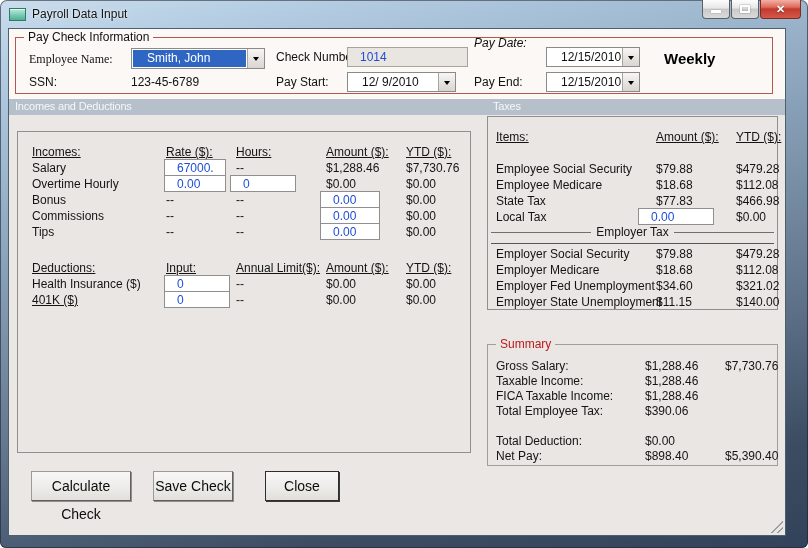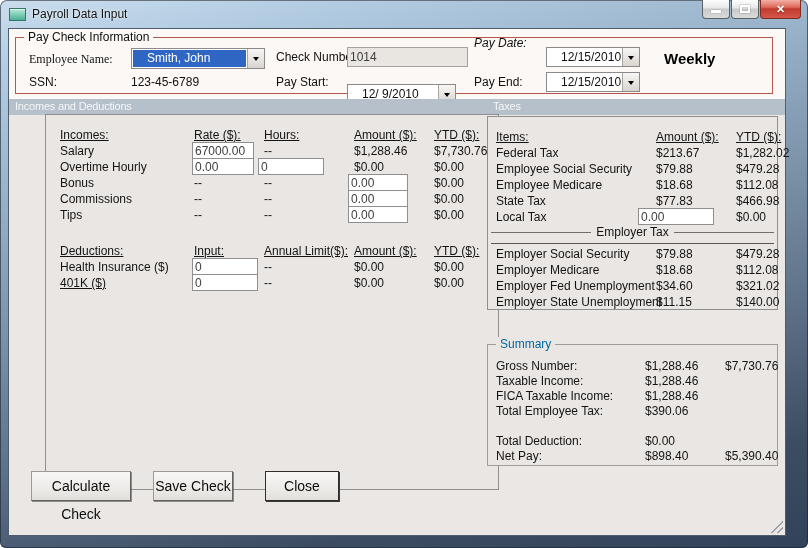--- a/index.html
+++ b/index.html
@@ -47,41 +47,41 @@
     position:absolute; left:6px; top:8px; width:758px; height:57px;
     border:1px solid #b4584e; background:#fcf8f5;
   }
   .gb-red-legend{ position:absolute; left:8px; top:-8px; background:#fcf8f5; padding:0 4px; font-size:12px; color:#111; }
 
   .lbl{ position:absolute; font-size:12px; color:#111; white-space:nowrap; }
   .val-text{ position:absolute; font-size:12px; color:#111; white-space:nowrap; }
 
   .tbox{
     position:absolute; height:17px; border:1px solid #8f8f8f; background:#fff;
-    font:12px "Liberation Sans", sans-serif; padding:0 2px; color:#404040;
+    font:12px "Liberation Sans", sans-serif; padding:0 12px; color:#1d4ed8;
   }
   .tbox.readonly{ background:#e9e5e1; border-color:#a6a29c; height:20px; }
 
   .combo{ position:absolute; height:21px; border:1px solid #8a8a8a; background:#fff; display:flex; }
   .combo .val{ flex:1; font-size:12px; line-height:18px; padding-left:14px; white-space:nowrap; overflow:hidden; color:#111; }
   .combo.sel .val{ background:#2f66c4; color:#fff; margin:1px; line-height:16px; }
   .combo .dd{
     width:17px; background:linear-gradient(#f7f6f4,#d9d5d0); border-left:1px solid #a9a49d;
     display:flex; align-items:center; justify-content:center;
   }
   .combo .dd i{ width:0; height:0; border:3.5px solid transparent; border-top:4.5px solid #000; margin-top:4px; }
   .combo.h20{ height:20px; }
 
   .freq{ position:absolute; font-size:15px; font-weight:bold; color:#000; }
 
   .band{ position:absolute; left:0; top:70px; width:776px; height:16px; background:#b6c0ca; }
   .band span{ position:absolute; top:1px; font-size:11px; color:#f5f7f9; letter-spacing:-0.2px; white-space:nowrap; }
 
   .panel{ position:absolute; background:#e9e6e3; border:1px solid #8f8f8f; }
-  .panel-left{ left:8px; top:85px; width:454px; height:376px;margin-left:28px; }
+  .panel-left{ left:8px; top:102px; width:454px; height:322px; }
   .panel-taxes{ left:478px; top:87px; width:291px; height:194px; }
 
   .row{ position:absolute; left:0; width:100%; height:16px; font-size:12px; line-height:16px; color:#141414; }
   .row span{ position:absolute; white-space:nowrap; }
   .hd{ text-decoration:underline; }
   .u{ text-decoration:underline; }
 
   
   .cL{ left:14px; } .cRate{ left:148px; } .cHrs{ left:218px; } .cAmt{ left:308px; } .cYtd{ left:388px; }
   
@@ -91,21 +91,21 @@
 
   .emp-cap{ position:absolute; top:107px; left:3px; right:3px; height:16px; display:flex; align-items:center; font-size:12px; color:#141414; }
   .emp-cap .line{ flex:1; height:1px; background:#6f6f6f; }
   .emp-cap .txt{ padding:0 5px; }
   .emp-underline{ position:absolute; top:126px; left:3px; right:3px; border-top:1px solid #555; }
 
   .gb-summary{
     position:absolute; left:478px; top:315px; width:291px; height:122px;
     border:1px solid #a19d98; background:#e9e6e3;
   }
-  .gb-summary-legend{ position:absolute; left:8px; top:-8px; background:#e9e6e3; padding:0 4px; font-size:12px; color:#0369a1; }
+  .gb-summary-legend{ position:absolute; left:8px; top:-8px; background:#e9e6e3; padding:0 4px; font-size:12px; color:#b91c1c; }
 
   .btn{
     position:absolute; height:30px; text-align:center; line-height:28px; font-size:14px; color:#0c0c0c;
     background:linear-gradient(#f8f7f6 0%, #ecebe8 60%, #e2dfdb 100%);
     border:1px solid #9a9a9a; border-right-color:#606060; border-bottom-color:#606060;
     box-shadow:1px 1px 0 rgba(70,70,70,.55);
     cursor:default;
   }
   .btn.default{ border:1px solid #2e2e2e; box-shadow:1px 1px 0 #3a3a3a; }
 
@@ -152,21 +152,21 @@
         </div>
     </div>
 
     <div class="lbl" style="left:20px; top:46px;">SSN:</div>
     <div class="val-text" style="left:122px; top:46px;">123-45-6789</div>
 
     <div class="lbl" style="left:267px; top:21px;">Check Number:</div>
     <input class="tbox readonly" style="left: 338px; top: 18px; width: 121px;" value="1014">
 
     <div class="lbl" style="left:267px; top:46px;">Pay Start:</div>
-    <div class="combo h20" style="left:338px; top:55px; width:109px;">
+    <div class="combo h20" style="left:338px; top:43px; width:109px;">
       <div class="val">12/ 9/2010</div>
       <div class="dd">
           <i></i>
         </div>
     </div>
 
     <div class="lbl" style="left:465px; top:7px;font-style:italic;">Pay Date:</div>
     <div class="combo h20" style="left:537px; top:18px; width:94px;">
       <div class="val">12/15/2010</div>
       <div class="dd">
@@ -265,25 +265,20 @@
     </div>
 
     <div class="panel panel-taxes">
 
       <div class="row" style="top:12px;">
         <span class="tL hd">Items:</span>
         <span class="tAmt hd">Amount ($):</span>
         <span class="tYtd hd">YTD ($):</span>
       </div>
 
-      <div class="row" style="top:28px;">
-        <span class="tL">Federal Tax</span>
-        <span class="tAmt">$213.67</span>
-        <span class="tYtd">$1,282.02</span>
-      </div>
       <div class="row" style="top:44px;">
         <span class="tL">Employee Social Security</span>
         <span class="tAmt">$79.88</span>
         <span class="tYtd">$479.28</span>
       </div>
       <div class="row" style="top:60px;">
         <span class="tL">Employee Medicare</span>
         <span class="tAmt">$18.68</span>
         <span class="tYtd">$112.08</span>
       </div>
@@ -324,21 +319,21 @@
         <span class="tL">Employer State Unemployment</span>
         <span class="tAmt">$11.15</span>
         <span class="tYtd">$140.00</span>
       </div>
     </div>
 
     <div class="gb-summary">
       <div class="gb-summary-legend">Summary</div>
 
       <div class="row" style="top:13px;">
-        <span class="sL">Gross Number:</span>
+        <span class="sL">Gross Salary:</span>
         <span class="sAmt">$1,288.46</span>
         <span class="sYtd">$7,730.76</span>
       </div>
       <div class="row" style="top:28px;">
         <span class="sL">Taxable Income:</span>
         <span class="sAmt">$1,288.46</span>
       </div>
       <div class="row" style="top:43px;">
         <span class="sL">FICA Taxable Income:</span>
         <span class="sAmt">$1,288.46</span>

